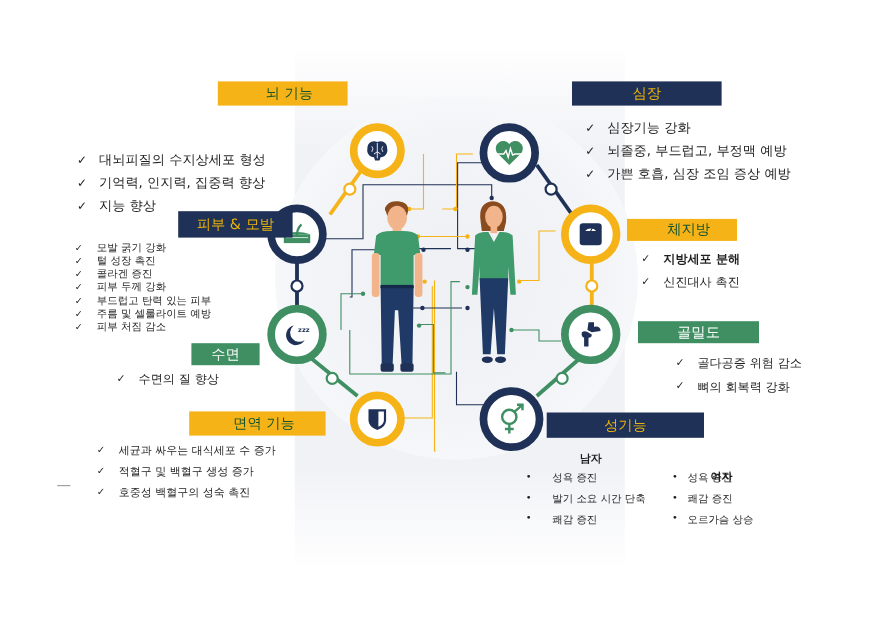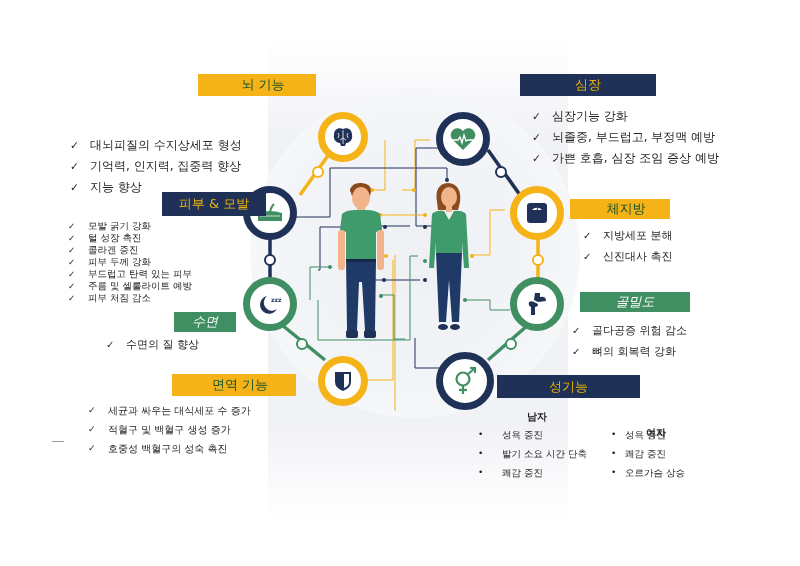--- a/index.html
+++ b/index.html
@@ -6,21 +6,21 @@
   body{width:800px;height:566px;background:#ffffff;position:relative;overflow:hidden;
        font-family:"DejaVu Sans","Liberation Sans",sans-serif;color:#1f1f1f;}
   .abs{position:absolute;}
   .bg-disc{position:absolute;left:250px;top:88px;width:330px;height:330px;border-radius:50%;
            background:radial-gradient(circle at 50% 50%,#eef0f4 0%,#f3f4f7 55%,#f7f8fa 75%,rgba(255,255,255,0) 100%);}
   .bg-band{position:absolute;left:268px;top:40px;width:300px;height:480px;
            background:linear-gradient(180deg,rgba(240,241,245,0) 0%,#f1f2f6 20%,#f1f2f6 80%,rgba(240,241,245,0) 100%);}
   .title-box{position:absolute;height:22px;color:#fff;font-size:13px;display:flex;align-items:center;justify-content:center;}
   .yellow{background:#f5b317;color:#14532d;padding-left:12px;}
   .navy{background:#1f3156;color:#eab308;}
-  .green{background:#3f8f63;color:#fff;font-style:italic;}
+  .green{background:#3f8f63;color:#fff;}
   ul.check{position:absolute;margin:0;padding:0;list-style:none;}
   ul.check li{position:relative;padding-left:20px;white-space:nowrap;}
   ul.check li::before{content:"\2713";position:absolute;left:0;top:0;font-size:0.9em;color:#222;}
   .lg li{font-size:12px;line-height:21px;}
   .sm li{font-size:9.5px;line-height:12px;}
   .md li{font-size:10px;line-height:19px;}
   ul.bullet{position:absolute;margin:0;padding:0;list-style:none;}
   ul.bullet li{font-size:9.5px;line-height:19px;position:relative;padding-left:24px;white-space:nowrap;}
   ul.bullet li::before{content:"\2022";position:absolute;left:0;font-size:9px;}
   ul.bullet.f li{padding-left:14px;}
@@ -219,28 +219,28 @@
 <ul class="check lg" style="left:532px;top:106px;">
   <li>심장기능 강화</li>
   <li>뇌졸중, 부드럽고, 부정맥 예방</li>
   <li>가쁜 호흡, 심장 조임 증상 예방</li>
 </ul>
 
 <div class="title-box yellow" style="left:570px;top:199px;width:88px;height:20px;">
   <span>체지방</span>
 </div>
 <ul class="check lg" style="left:583px;top:225px;font-size:11px;">
-  <li style="font-size:11px;">지방세포 분해</li>
+  <li style="font-size:11px;font-weight:bold;">지방세포 분해</li>
   <li style="font-size:11px;">신진대사 촉진</li>
 </ul>
 
 <div class="title-box green" style="left:580px;top:292px;width:110px;height:20px;">
   <span>골밀도</span>
 </div>
-<ul class="check lg" style="left:572px;top:320px;">
+<ul class="check lg" style="left:614px;top:320px;">
   <li style="font-size:11px;">골다공증 위험 감소</li>
   <li style="font-size:11px;">뼈의 회복력 강화</li>
 </ul>
 
 <div class="title-box navy" style="left:497px;top:375px;width:143px;height:23px;">
   <span>성기능</span>
 </div>
 <div class="col-head" style="left:527px;top:410px;">남자</div>
 <div class="col-head" style="left:646px;top:426px;">여자</div>
 <ul class="bullet" style="left:478px;top:425px;">

